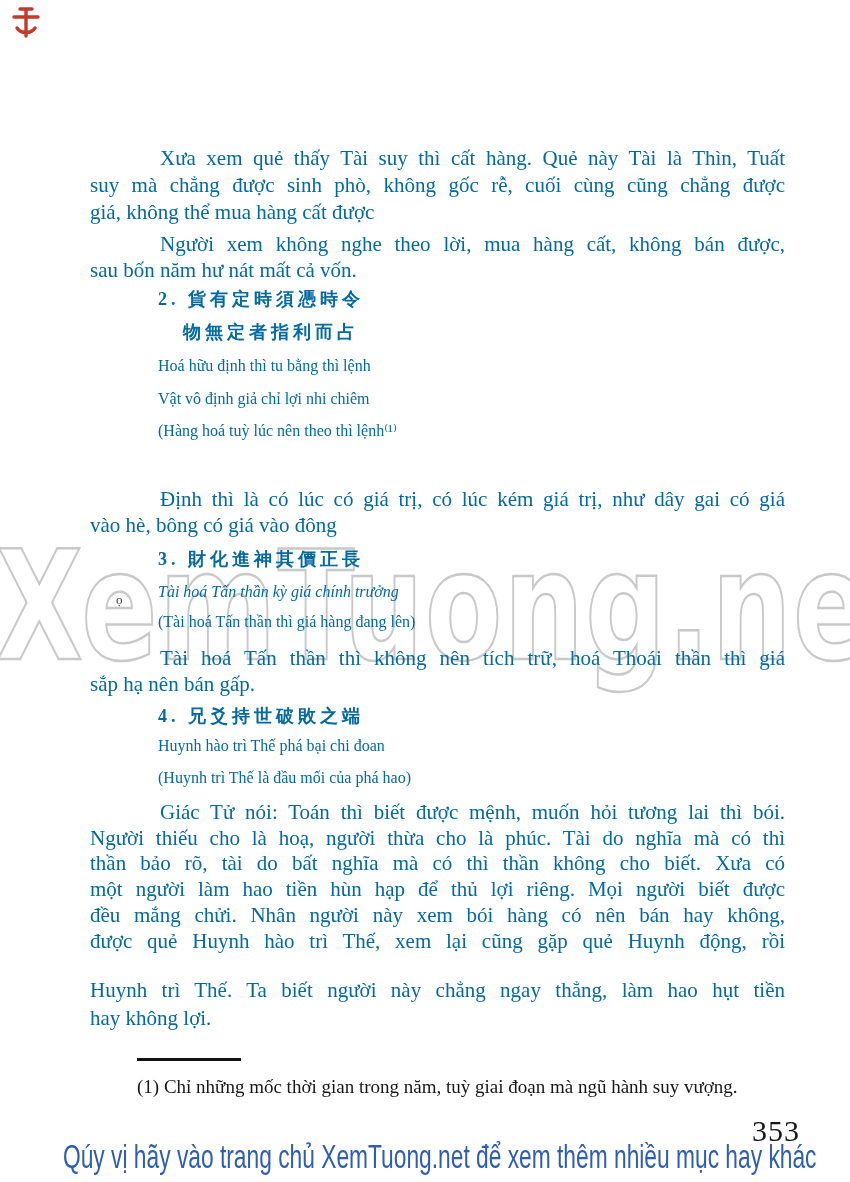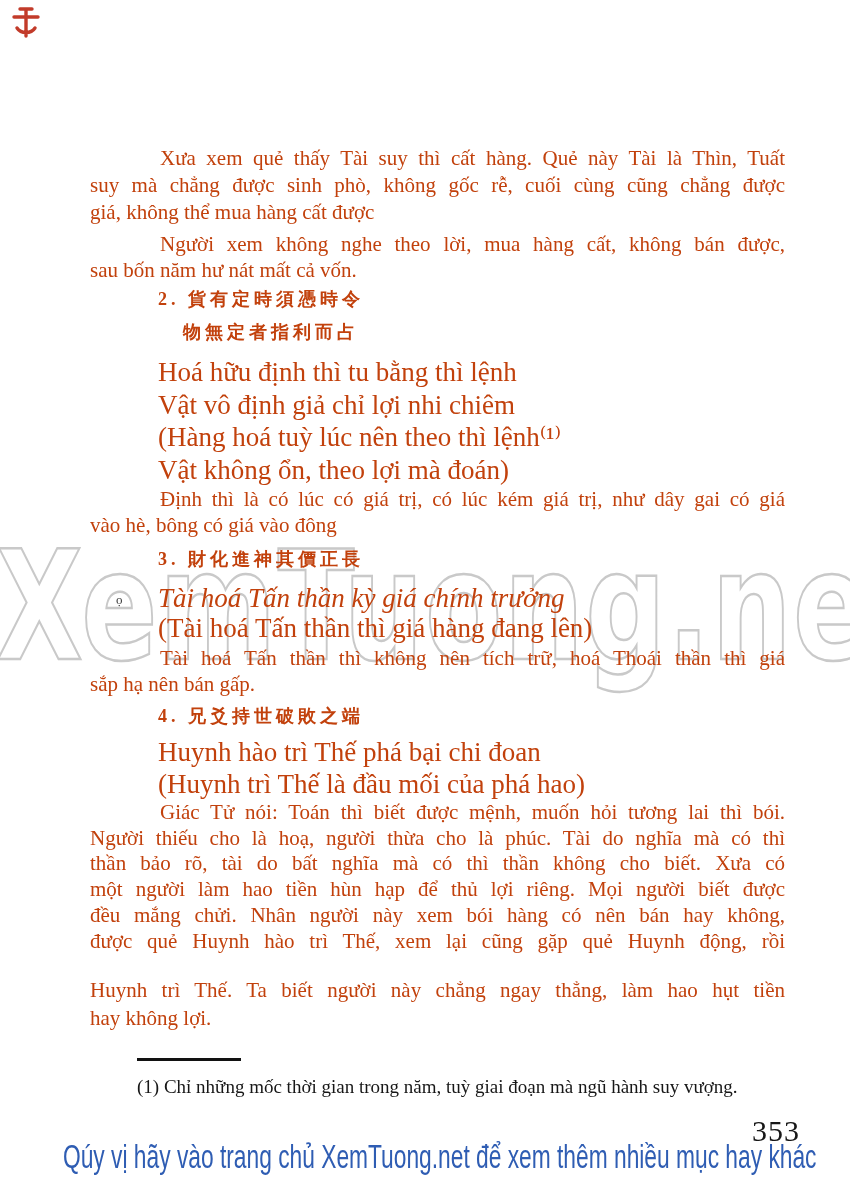--- a/index.html
+++ b/index.html
@@ -1,29 +1,29 @@
 <!DOCTYPE html>
 <html><head>
 <meta charset="utf-8">
 <style>
   html,body{margin:0;padding:0;background:#ffffff;}
   #page{
     position:relative;width:850px;height:1182px;background:#ffffff;
     overflow:hidden;font-family:"Liberation Serif","DejaVu Serif",serif;color:#171717;
   }
   .line{
-    position:absolute;font-size:21px;line-height:1.2;color:#c2410c;
+    position:absolute;font-size:21px;line-height:1.2;color:#0369a1;
     white-space:nowrap;z-index:2;
   }
   .just{white-space:normal;text-align:justify;text-align-last:justify;}
   .cjk{
     font-size:18px;letter-spacing:4px;font-weight:600;
     font-family:"Liberation Serif","DejaVu Serif",serif;
   }
-  .verse{font-size:27px;}
+  .verse{font-size:16px;}
   .artifact{font-size:13px;color:#3a3a3a;}
   #watermark{
     position:absolute;left:-4px;top:518px;z-index:1;
     font-family:"DejaVu Sans","Liberation Sans",sans-serif;
     font-weight:bold;font-size:152px;letter-spacing:2px;white-space:nowrap;
     color:transparent;-webkit-text-stroke:2.5px #c9c9c9;
     transform:scaleX(0.74);transform-origin:left center;
   }
   #footnote-rule{position:absolute;left:137px;top:1058px;width:104px;height:3px;background:#121212;z-index:2;}
   #footnote{position:absolute;left:137px;top:1076px;font-size:19px;white-space:nowrap;z-index:2;}
@@ -57,21 +57,20 @@
 <div class="line para just" style="left: 160px; top: 146px; width: 625px;">Xưa xem quẻ thấy Tài suy thì cất hàng. Quẻ này Tài là Thìn, Tuất</div>
     <div class="line para just" style="left: 90px; top: 173px; width: 695px;">suy mà chẳng được sinh phò, không gốc rễ, cuối cùng cũng chẳng được</div>
     <div class="line para" style="left: 90px; top: 200px; width: 695px;">giá, không thể mua hàng cất được</div>
     <div class="line para just" style="left: 160px; top: 232px; width: 625px;">Người xem không nghe theo lời, mua hàng cất, không bán được,</div>
     <div class="line para" style="left: 90px; top: 258px; width: 695px;">sau bốn năm hư nát mất cả vốn.</div>
     <div class="line cjk" style="left: 158px; top: 289px; text-align: center;">2. 貨有定時須憑時令</div>
     <div class="line cjk" style="left: 183px; top: 322px;">物無定者指利而占</div>
     <div class="line verse" style="left: 158px; top: 356px;">Hoá hữu định thì tu bằng thì lệnh</div>
     <div class="line verse" style="left: 158px; top: 389px;">Vật vô định giả chỉ lợi nhi chiêm</div>
     <div class="line verse" style="left: 158px; top: 421px;">(Hàng hoá tuỳ lúc nên theo thì lệnh⁽¹⁾</div>
-    <div class="line verse" style="left: 158px; top: 454px;">Vật không ổn, theo lợi mà đoán)</div>
     <div class="line para just" style="left: 160px; top: 487px; width: 625px;">Định thì là có lúc có giá trị, có lúc kém giá trị, như dây gai có giá</div>
     <div class="line para" style="left: 90px; top: 513px; width: 695px;">vào hè, bông có giá vào đông</div>
     <div class="line cjk" style="left: 158px; top: 549px;">3. 財化進神其價正長</div>
     <div class="line artifact" style="left: 116px; top: 592px;">ọ</div>
     <div class="line verse" style="left: 158px; top: 582px; font-style: italic;">Tài hoá Tấn thần kỳ giá chính trưởng</div>
     <div class="line verse" style="left: 158px; top: 612px;">(Tài hoá Tấn thần thì giá hàng đang lên)</div>
     <div class="line para just" style="left: 160px; top: 646px; width: 625px;">Tài hoá Tấn thần thì không nên tích trữ, hoá Thoái thần thì giá</div>
     <div class="line para" style="left: 90px; top: 672px; width: 695px;">sắp hạ nên bán gấp.</div>
     <div class="line cjk" style="left: 158px; top: 706px;">4. 兄爻持世破敗之端</div>
     <div class="line verse" style="left: 158px; top: 736px;">Huynh hào trì Thế phá bại chi đoan</div>

